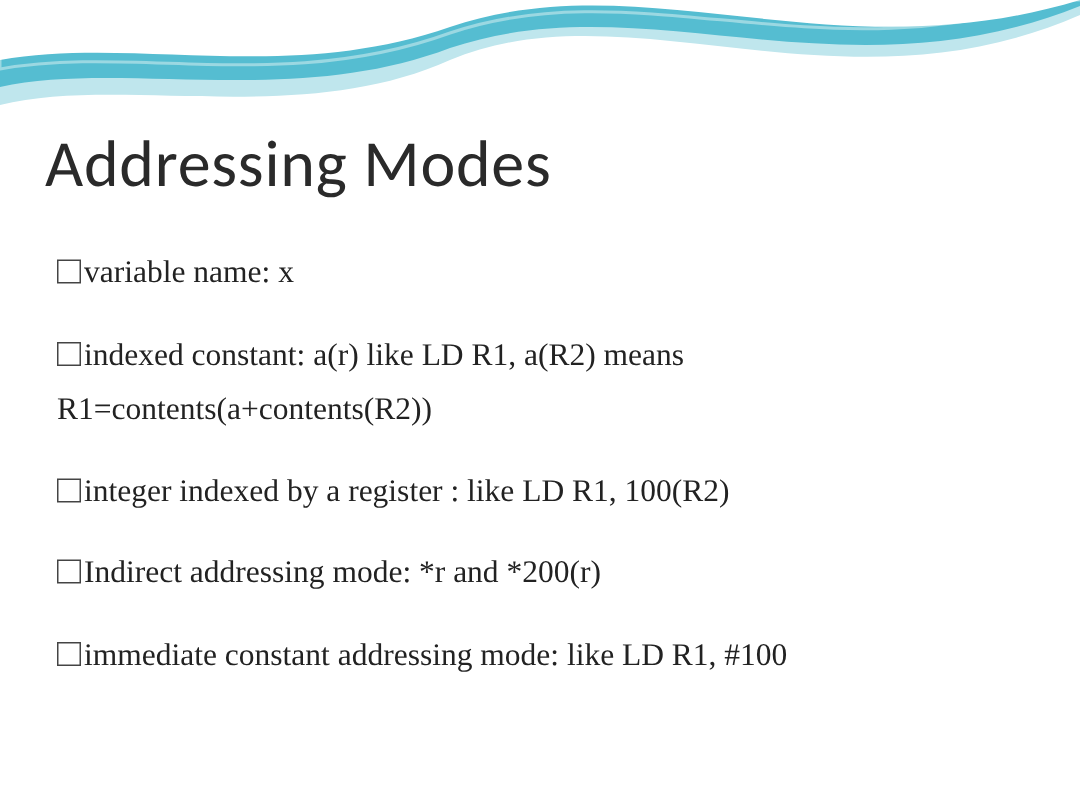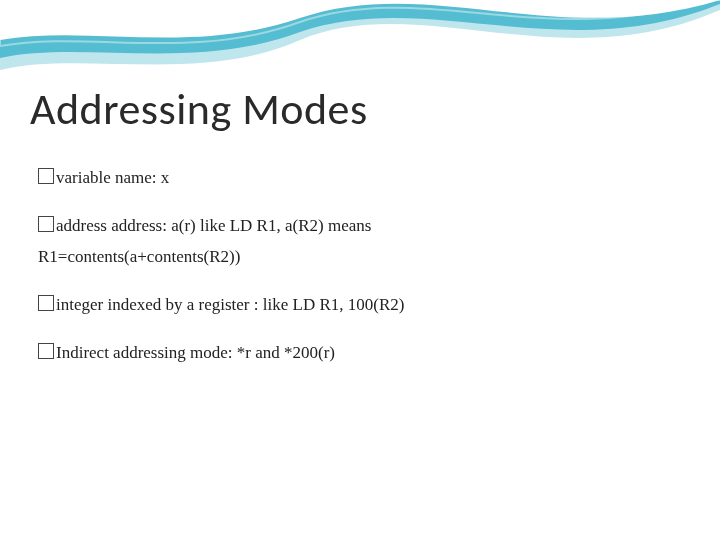--- a/index.html
+++ b/index.html
@@ -36,21 +36,21 @@
   }
   .body {
     position: absolute;
     left: 38px;
     top: 165px;
     width: 644px;
     color: #222;
   }
   .item {
     font-family: Georgia, 'Times New Roman', serif;
-    font-size: 17px;
+    font-size: 21px;
     line-height: 1.55;
     margin-bottom: 22px;
   }
   .bullet {
     display: inline-block;
     width: 14px;
     height: 14px;
     border: 1.4px solid #444;
     margin-right: 2px;
     vertical-align: -1px;
@@ -76,27 +76,30 @@
 
   <div class="title">Addressing Modes</div>
 
   <div class="body">
 
     <div class="item">
       <span class="bullet"></span><span>variable name: x</span>
     </div>
 
     <div class="item">
-      <span class="bullet"></span><span>address address: a(r) like LD R1, a(R2) means</span>
+      <span class="bullet"></span><span>indexed constant: a(r) like LD R1, a(R2) means</span>
       <span class="cont">R1=contents(a+contents(R2))</span>
     </div>
 
     <div class="item">
       <span class="bullet"></span><span>integer  indexed by a register : like LD R1, 100(R2)</span>
     </div>
 
     <div class="item">
       <span class="bullet"></span><span>Indirect addressing mode: *r and *200(r)</span>
     </div>
 
+    <div class="item">
+      <span class="bullet"></span><span>immediate constant addressing mode: like LD R1, #100</span>
+    </div>
 
   </div>
 </div>
 
 </body></html>

